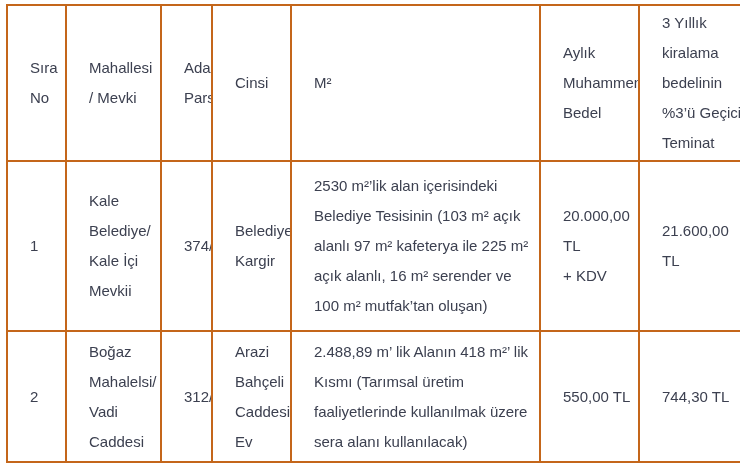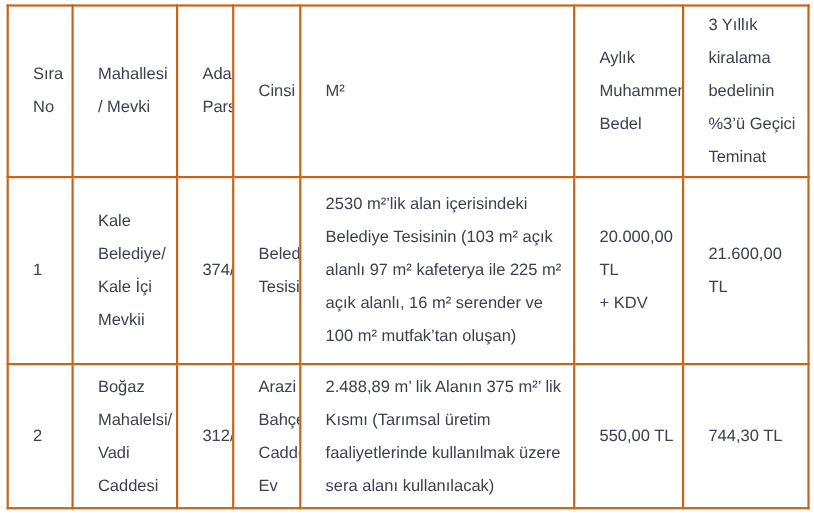--- a/index.html
+++ b/index.html
@@ -33,21 +33,21 @@
     color: var(--text-color, #3c4050);
     text-align: left;
     overflow: hidden;
   }
   .tender tr.hdr   { height: 144px; }
   .tender tr.row1  { height: 170px; }
   .tender tr.row2  { height: 131px; }
   .c-no    { width: 59px;  }
   .c-mah   { width: 95px;  }
   .c-ada   { width: 51px;  }
-  .c-cinsi { width: 61px;  }
+  .c-cinsi { width: 79px;  }
   .c-m2    { width: 249px; }
   .c-bedel { width: 99px;  }
   .c-tem   { width: 114px; }
   .justify { text-align: justify; text-justify: inter-word; }
   .prewrap { white-space: pre-line; }
   .tight   { padding-left: 4px; padding-right: 2px; }
   .money   { padding-right: 2px; }
 </style>
 </head>
 <body>
@@ -72,30 +72,30 @@
         <th class="c-m2">M²</th>
         <th class="c-bedel">Aylık Muhammen Bedel</th>
         <th class="c-tem justify">3 Yıllık kiralama bedelinin %3’ü Geçici Teminat</th>
       </tr>
     </thead>
     <tbody>
       <tr class="row1">
         <td class="tight">1</td>
         <td class="justify">Kale Belediye/ Kale İçi Mevkii</td>
         <td class="tight">374/3</td>
-        <td>Belediye Tesisi</td>
+        <td>Belediye Kargir</td>
         <td class="justify">2530 m²’lik alan içerisindeki Belediye Tesisinin (103 m² açık alanlı 97 m² kafeterya ile 225 m² açık alanlı, 16 m² serender ve 100 m² mutfak’tan oluşan)</td>
         <td class="prewrap money">20.000,00 TL
 + KDV</td>
         <td class="money">21.600,00 TL</td>
       </tr>
       <tr class="row2">
         <td class="tight">2</td>
         <td>Boğaz Mahalelsi/ Vadi Caddesi</td>
         <td class="tight">312/13</td>
         <td>Arazi Bahçeli Caddesi Ev</td>
-        <td class="justify">2.488,89 m’ lik Alanın 375 m²’ lik Kısmı (Tarımsal üretim faaliyetlerinde kullanılmak üzere sera alanı kullanılacak)</td>
+        <td class="justify">2.488,89 m’ lik Alanın 418 m²’ lik Kısmı (Tarımsal üretim faaliyetlerinde kullanılmak üzere sera alanı kullanılacak)</td>
         <td class="prewrap money">550,00 TL</td>
         <td class="money">744,30 TL</td>
       </tr>
     </tbody>
   </table>
 </div>
 
 </body></html>

